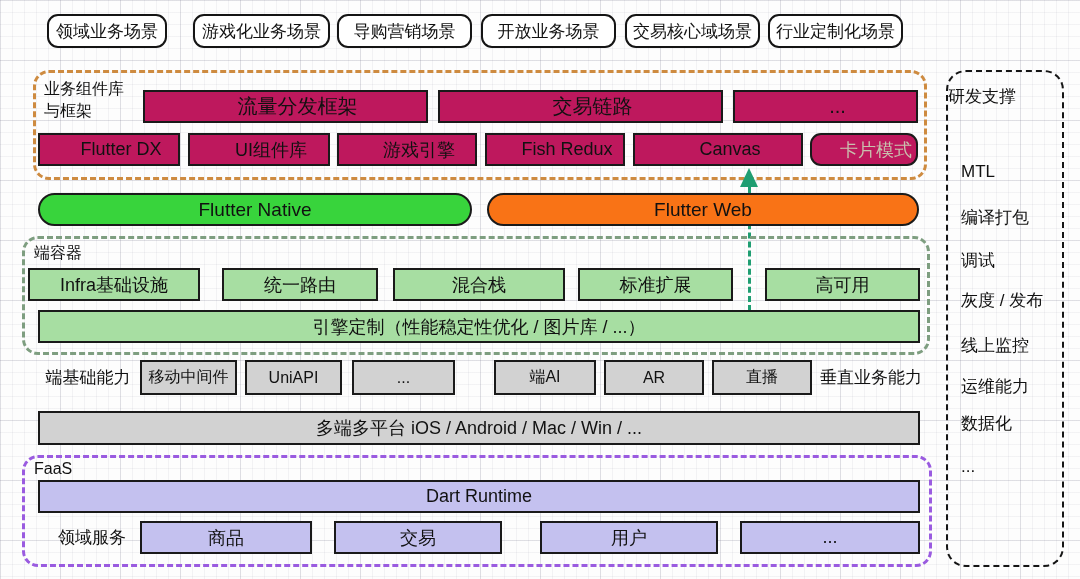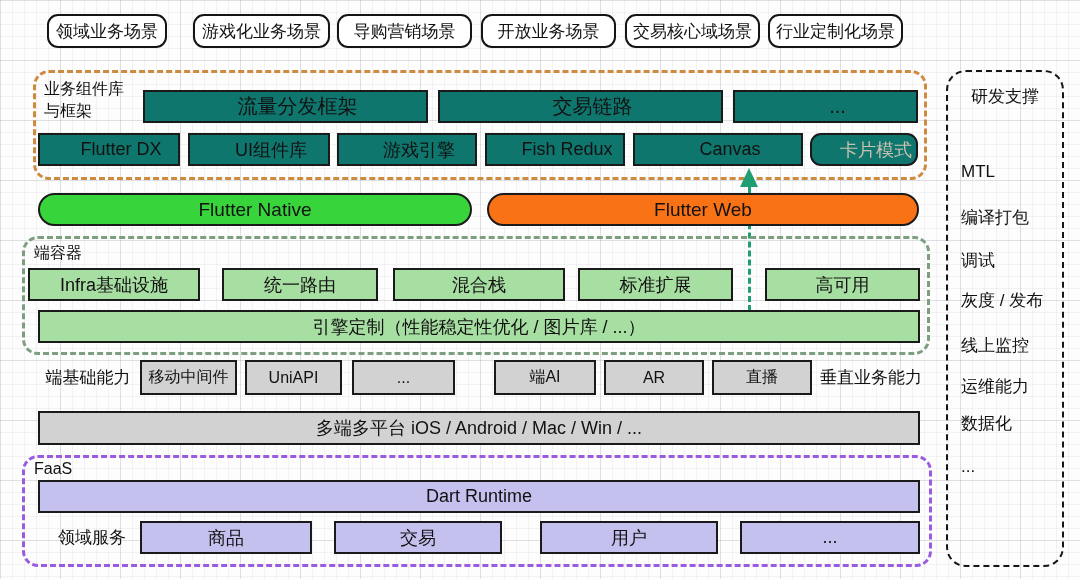--- a/index.html
+++ b/index.html
@@ -16,21 +16,21 @@
   }
   .box{
     position:absolute;box-sizing:border-box;border:2px solid #1a1a1a;
     display:flex;align-items:center;justify-content:center;
     font-size:18px;font-weight:500;white-space:nowrap;z-index:2;
   }
   .scenario{
     top:14px;height:34px;background:#fff;border:2.5px solid #141414;border-radius:11px;
     font-size:17px;
   }
-  .orange{background:#0f766e;padding-left:24px;}
+  .orange{background:#be185d;padding-left:24px;}
   .green{background:#A7DEA2;}
   .gray{background:#D2D2D2;}
   .lav{background:#C4C1EF;}
   .pill{border-radius:17px;font-size:19px;}
   .pill-native{background:#38D43C;}
   .pill-web{background:#f97316;}
   .muted{color:#C9C0AE;border-radius:11px;}
   .dashed-container{
     position:absolute;box-sizing:border-box;border-radius:16px;z-index:1;
   }
@@ -48,21 +48,21 @@
   .teal-line{
     position:absolute;left:748px;top:187px;height:124px;width:0;
     border-left:3px dashed #1F9E72;z-index:1;
   }
   .teal-arrow{
     position:absolute;left:740px;top:168px;width:0;height:0;z-index:3;
     border-left:9px solid transparent;border-right:9px solid transparent;
     border-bottom:19px solid #1F9E72;
   }
   .dev-item{position:absolute;left:13px;font-size:17px;font-weight:500;white-space:nowrap;}
-  .dev-title{position:absolute;top:13px;left:0;right:0;text-align:center;font-size:17px;font-weight:500;}
+  .dev-title{position:absolute;top:13px;left:0;right:0;font-size:17px;font-weight:500;}
 </style>
 </head>
 <body>
 
 <div class="box scenario" style="left:47px;width:120px">领域业务场景</div>
 <div class="box scenario" style="left:193px;width:137px">游戏化业务场景</div>
 <div class="box scenario" style="left:337px;width:135px">导购营销场景</div>
 <div class="box scenario" style="left:481px;width:135px">开放业务场景</div>
 <div class="box scenario" style="left:625px;width:135px">交易核心域场景</div>
 <div class="box scenario" style="left:768px;width:135px">行业定制化场景</div>

